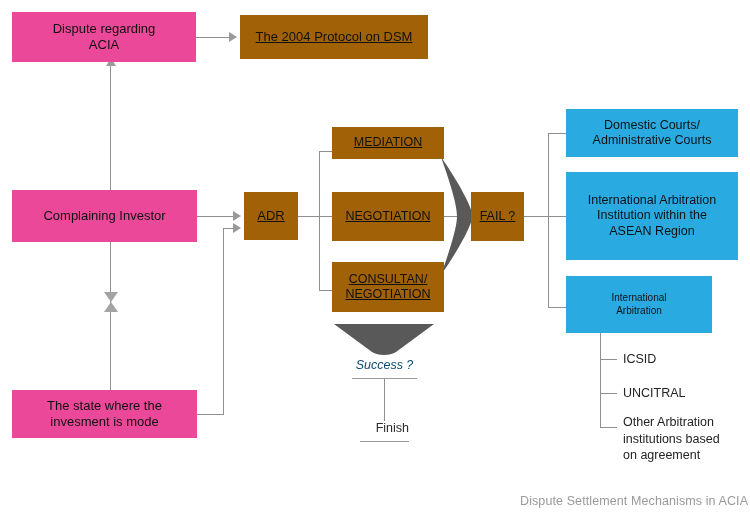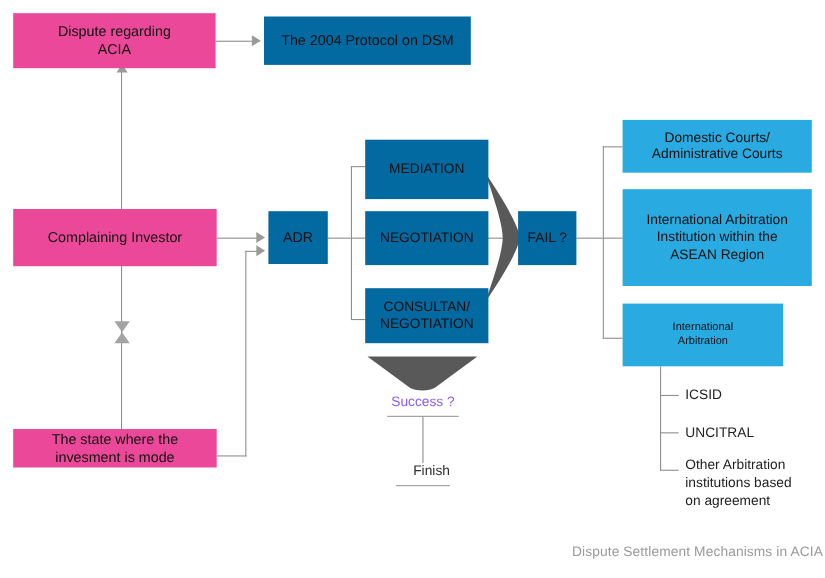--- a/index.html
+++ b/index.html
@@ -23,21 +23,21 @@
     align-items: center;
     justify-content: center;
     text-align: center;
     color: #111111;
     line-height: 1.22;
     box-sizing: border-box;
     padding: 2px 4px;
     white-space: pre-line;
   }
   .red   { background: #ec4899; }
-  .yellow{ background: #0369a1; }
+  .yellow{ background: #a16207; text-decoration: underline; }
   .blue  { background: #29ABE2; }
 
   .ln {
     position: absolute;
     background: #8f8f8f;
   }
   .h { height: 1px; }
   .v { width: 1px; }
 
   .arrow-r {
@@ -144,45 +144,45 @@
     <path d="M0 2 L100 2 L62 30 C56 34, 44 34, 38 30 Z" fill="#595959"></path>
   </svg>
 
   <div class="box red" style="left:12px; top:12px; width:184px; height:50px; font-size:13px;">Dispute regarding
 ACIA</div>
 
   <div class="box yellow" style="left:240px; top:15px; width:188px; height:44px; font-size:13px;">The 2004 Protocol on DSM</div>
 
   <div class="box red" style="left:12px; top:190px; width:185px; height:52px; font-size:13px;">Complaining Investor</div>
 
-  <div class="box red" style="left:12px; top:390px; width:185px; height:35px; font-size:13px;">The state where the
+  <div class="box red" style="left:12px; top:390px; width:185px; height:48px; font-size:13px;">The state where the
 invesment is mode</div>
 
   <div class="box yellow" style="left:244px; top:192px; width:54px; height:48px; font-size:13px;">ADR</div>
 
-  <div class="box yellow" style="left:332px; top:127px; width:112px; height:54px; font-size:12.5px;">MEDIATION</div>
+  <div class="box yellow" style="left:332px; top:127px; width:112px; height:32px; font-size:12.5px;">MEDIATION</div>
 
   <div class="box yellow" style="left:332px; top:192px; width:112px; height:49px; font-size:12.5px;">NEGOTIATION</div>
 
   <div class="box yellow" style="left:332px; top:262px; width:112px; height:50px; font-size:12.5px;">CONSULTAN/
 NEGOTIATION</div>
 
   <div class="box yellow" style="left:471px; top:192px; width:53px; height:49px; font-size:12.5px;">FAIL ?</div>
 
   <div class="box blue" style="left:566px; top:109px; width:172px; height:48px; font-size:12.5px;">Domestic Courts/
 Administrative Courts</div>
 
   <div class="box blue" style="left:566px; top:172px; width:172px; height:88px; font-size:12.5px;">International Arbitration
 Institution within the
 ASEAN Region</div>
 
   <div class="box blue" style="left:566px; top:276px; width:146px; height:57px; font-size:10px;">International
 Arbitration</div>
 
-  <div class="txt" style="left:352px; top:358px; width:65px; text-align:center; font-size:12.5px; color:#8b5cf6;">Success ?</div>
+  <div class="txt" style="left:352px; top:358px; width:65px; text-align:center; font-size:12.5px; color:#0c4a6e;font-style:italic;">Success ?</div>
   <div class="underline" style="left:352px; top:378px; width:65px;"></div>
 
   <div class="txt" style="left:360px; top:421px; width:49px; text-align:right; font-size:12.5px; color:#2b2b2b;">Finish</div>
   <div class="underline" style="left:360px; top:441px; width:49px;"></div>
 
   <div class="txt" style="left:623px; top:352px; font-size:12.5px;">ICSID</div>
 
   <div class="txt" style="left:623px; top:386px; font-size:12.5px;">UNCITRAL</div>
 
   <div class="txt" style="left:623px; top:414px; width:118px; font-size:12.5px; line-height:1.33;">Other Arbitration

